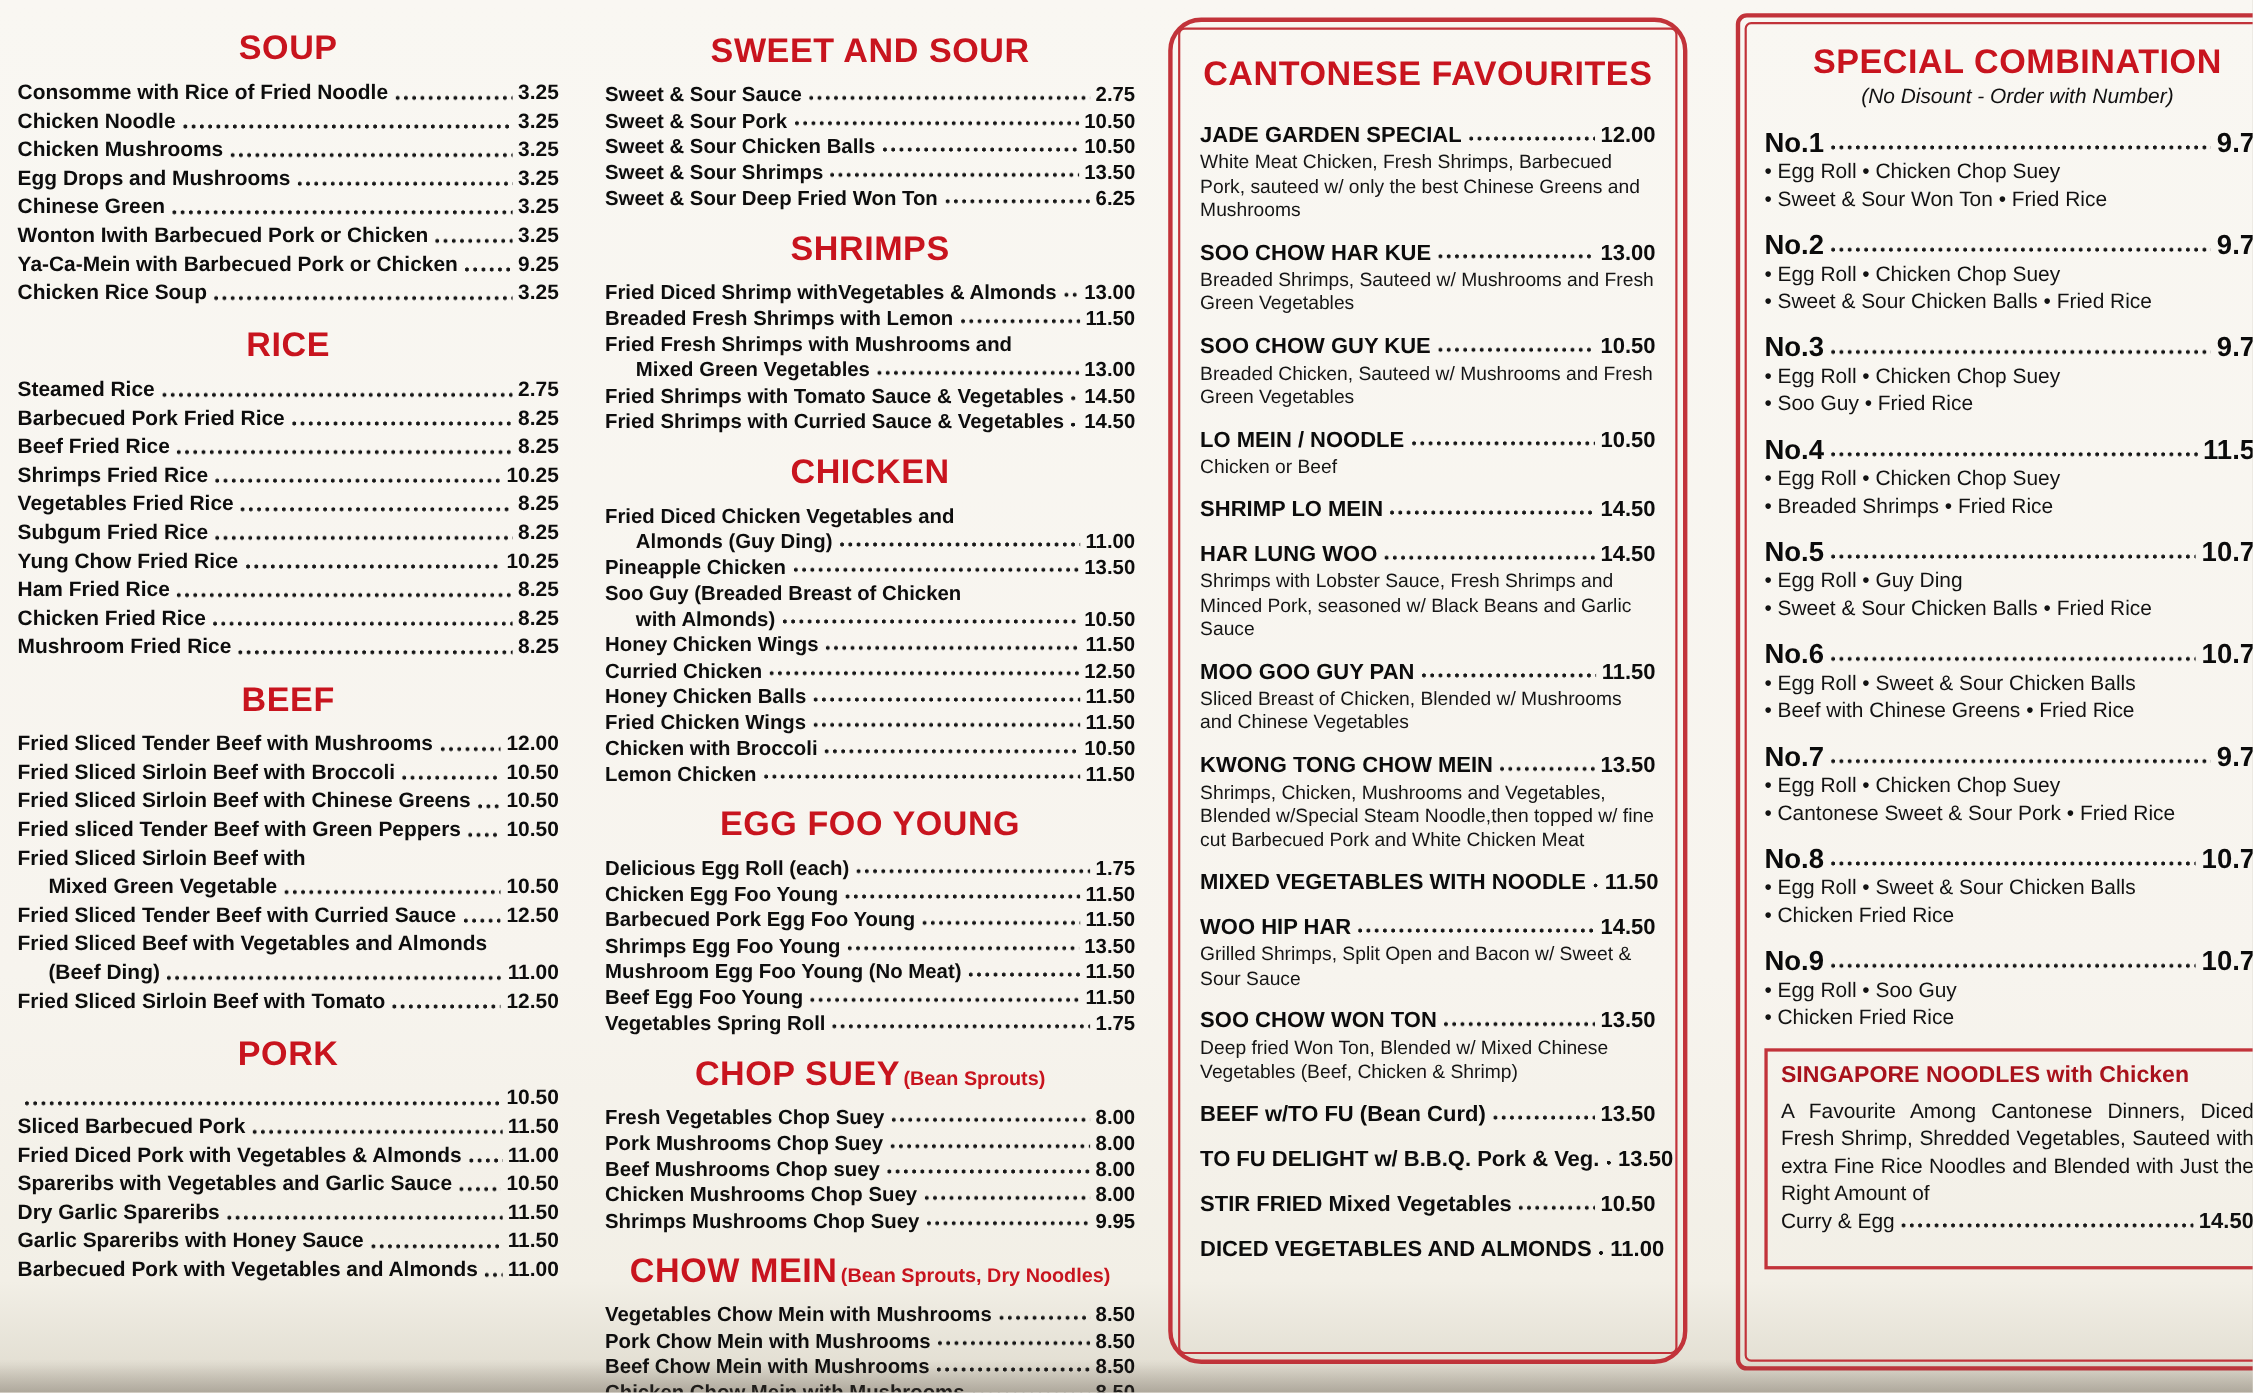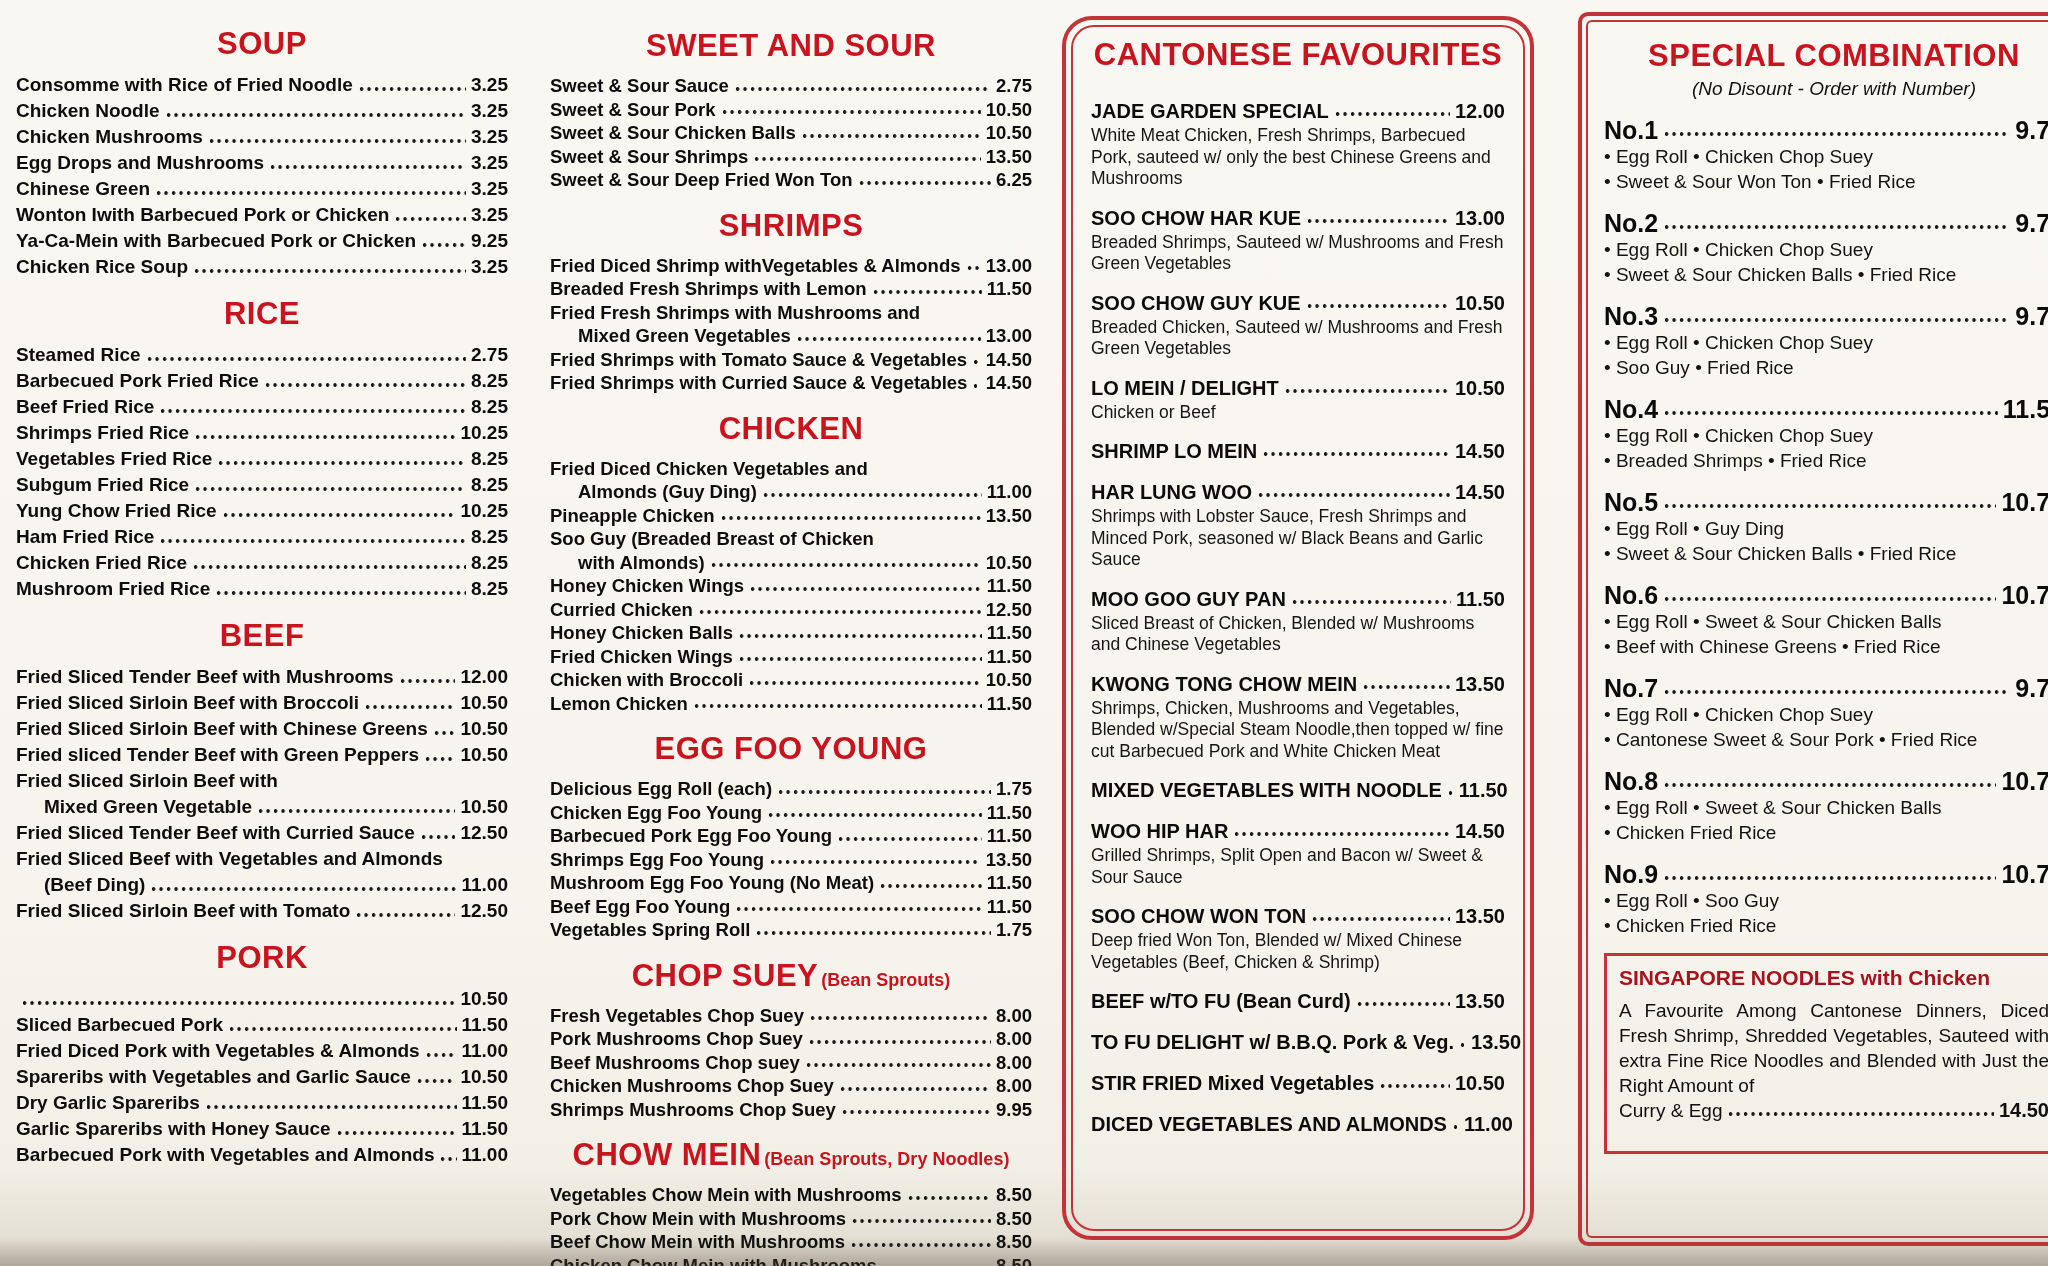--- a/index.html
+++ b/index.html
@@ -32,21 +32,21 @@
   .iname{white-space:nowrap;}
   .leader{
     flex:1 1 auto;min-width:6px;height:6px;margin:0 5px 6px 6px;
     background-image:radial-gradient(circle at 2.5px 3px,#161616 1.6px,rgba(0,0,0,0) 2px);
     background-size:7.5px 6px;background-repeat:repeat-x;
   }
   .price{white-space:nowrap;font-weight:bold;}
 
   
   .redbox{border:4px solid #c2333a;border-radius:30px;padding:5px;height:100%;box-sizing:border-box;}
-  .redbox-inner{border:2px solid #c2333a;border-radius:23px;padding:2px 18px 10px;height:100%;box-sizing:border-box;overflow:hidden;}
+  .redbox-inner{border:2px solid #c2333a;border-radius:6px;padding:14px 18px 10px;height:100%;box-sizing:border-box;overflow:hidden;}
   .feat-title{color:#c8141e;font-weight:bold;font-size:31px;text-align:center;letter-spacing:0.5px;margin:8px 0 26px;}
   .feat-item{margin-bottom:16px;}
   .feat-row{display:flex;align-items:flex-end;font-weight:bold;font-size:20px;color:#0c0c0c;line-height:25px;}
   .feat-row .leader{margin-bottom:7px;}
   .feat-desc{font-size:17.5px;line-height:21.5px;color:#151515;margin-top:1px;}
 
   
   .squarebox{border:4px solid #c2333a;border-radius:10px;padding:4px;height:100%;box-sizing:border-box;}
   .squarebox-inner{border:2px solid #c2333a;border-radius:6px;padding:12px 16px 10px;height:100%;box-sizing:border-box;overflow:hidden;}
   .combo-title{color:#c8141e;font-weight:bold;font-size:31px;text-align:center;margin:4px 0 4px;letter-spacing:0.5px;}
@@ -477,21 +477,21 @@
           <div class="feat-item">
             <div class="feat-row">
               <span class="iname">SOO CHOW GUY KUE</span>
               <span class="leader"></span>
               <span class="price">10.50</span>
             </div>
             <div class="feat-desc">Breaded Chicken, Sauteed w/ Mushrooms and Fresh Green Vegetables</div>
           </div>
           <div class="feat-item">
             <div class="feat-row">
-              <span class="iname">LO MEIN / DELIGHT</span>
+              <span class="iname">LO MEIN / NOODLE</span>
               <span class="leader"></span>
               <span class="price">10.50</span>
             </div>
             <div class="feat-desc">Chicken or Beef</div>
           </div>
           <div class="feat-item">
             <div class="feat-row">
               <span class="iname">SHRIMP LO MEIN</span>
               <span class="leader"></span>
               <span class="price">14.50</span>

